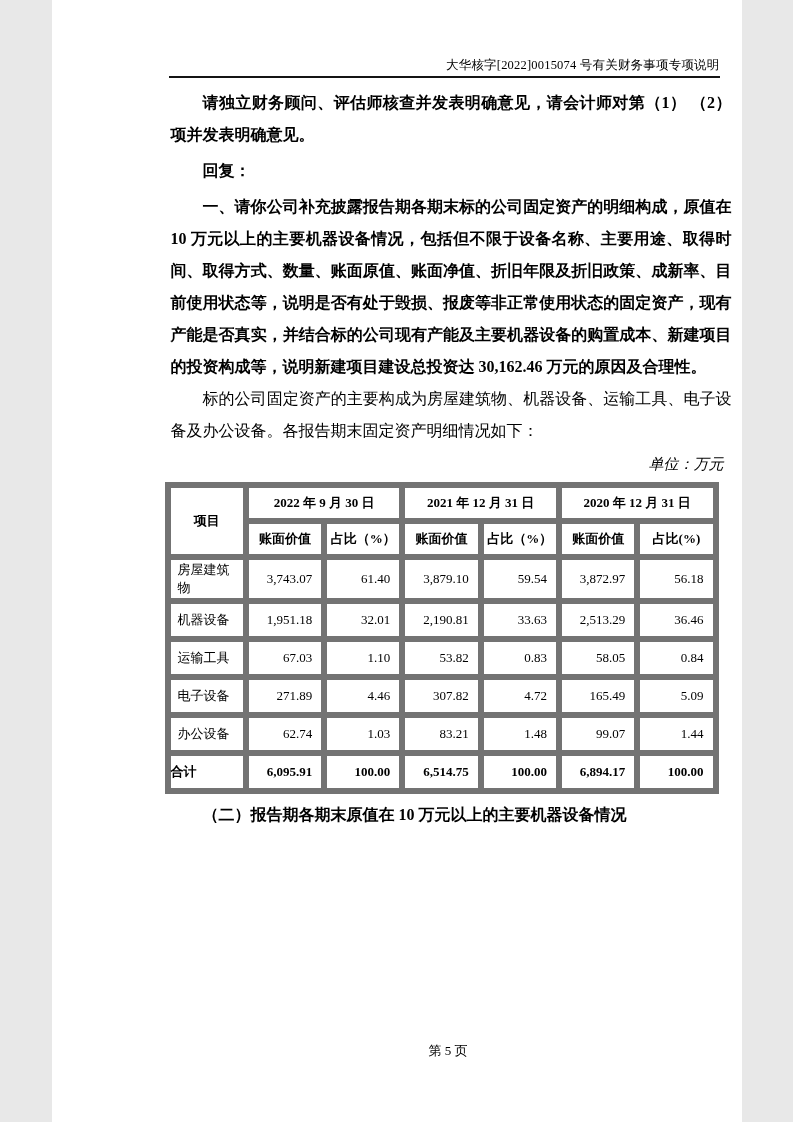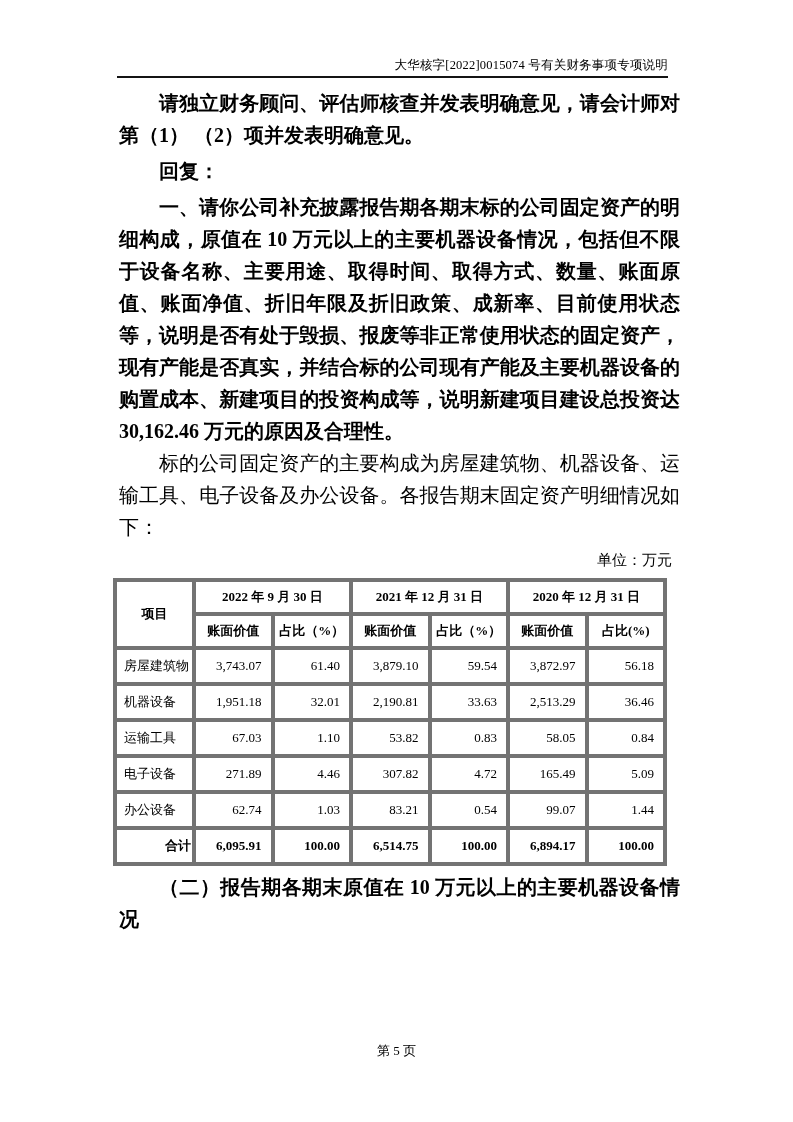--- a/index.html
+++ b/index.html
@@ -1,63 +1,63 @@
 <!DOCTYPE html>
 <html><head>
 <meta charset="utf-8">
 <style>
   html,body{margin:0;padding:0;background:#e8e8e8;}
   .page{
     position:relative;
-    width:793px;height:1122px;
+    width:690px;height:1122px;
     margin:0 auto;
     background:#ffffff;
     font-family:"Liberation Serif","DejaVu Serif",serif;
     color:#000;
     overflow:hidden;
   }
   .doc-header{
     position:absolute;top:56px;left:117px;width:551px;
     text-align:right;font-size:12.5px;line-height:18px;letter-spacing:.2px;
   }
   .header-rule{
     position:absolute;top:76px;left:117px;width:551px;height:0;
     border-top:2px solid #141414;
   }
   .content{position:absolute;top:87px;left:119px;width:561px;}
   .content p{
     margin:0;
-    font-size:20px;line-height:32px;
+    font-size:16px;line-height:32px;
     text-align:justify;
   }
   .indent{text-indent:2em;}
   .bold{font-weight:bold;}
   .gap-top{margin-top:4px !important;}
   .unit-line{
     font-size:15px;line-height:26px;margin-top:4px;
-    text-align:right;padding-right:8px;
+    text-align:right;padding-right:8px;font-style:italic;
   }
   table.assets{
     border-collapse:collapse;
     width:554px;
     margin-left:-6px;
     margin-top:5px;margin-bottom:5px;
     border-top:3px solid #3d3d3d;
     border-bottom:3px solid #3d3d3d;
   }
   table.assets th,table.assets td{
-    border:4px solid #737373;
+    border:6px solid #737373;
     height:30px;
     font-size:13px;
   }
   table.assets th{font-weight:bold;text-align:center;padding:0 2px;}
   td.item-cell{text-align:left;padding-left:7px;font-size:13px;}
   td.num-cell{text-align:right;padding-right:9px;font-size:12.5px;}
   tr.total-row td{font-weight:bold;}
-  tr.total-row td.item-cell{text-align:right;padding-left:0;}
+  tr.total-row td.item-cell{text-align:left;padding-left:0;}
   .doc-footer{
     position:absolute;top:1042px;left:0;width:793px;
     text-align:center;font-size:13px;
   }
 </style>
 </head>
 <body>
 
 <div class="page">
 
@@ -132,21 +132,21 @@
             <td class="num-cell">307.82</td>
             <td class="num-cell">4.72</td>
             <td class="num-cell">165.49</td>
             <td class="num-cell">5.09</td>
           </tr>
           <tr>
             <td class="item-cell">办公设备</td>
             <td class="num-cell">62.74</td>
             <td class="num-cell">1.03</td>
             <td class="num-cell">83.21</td>
-            <td class="num-cell">0.54</td>
+            <td class="num-cell">1.48</td>
             <td class="num-cell">99.07</td>
             <td class="num-cell">1.44</td>
           </tr>
           <tr class="total-row">
             <td class="item-cell">合计</td>
             <td class="num-cell">6,095.91</td>
             <td class="num-cell">100.00</td>
             <td class="num-cell">6,514.75</td>
             <td class="num-cell">100.00</td>
             <td class="num-cell">6,894.17</td>

